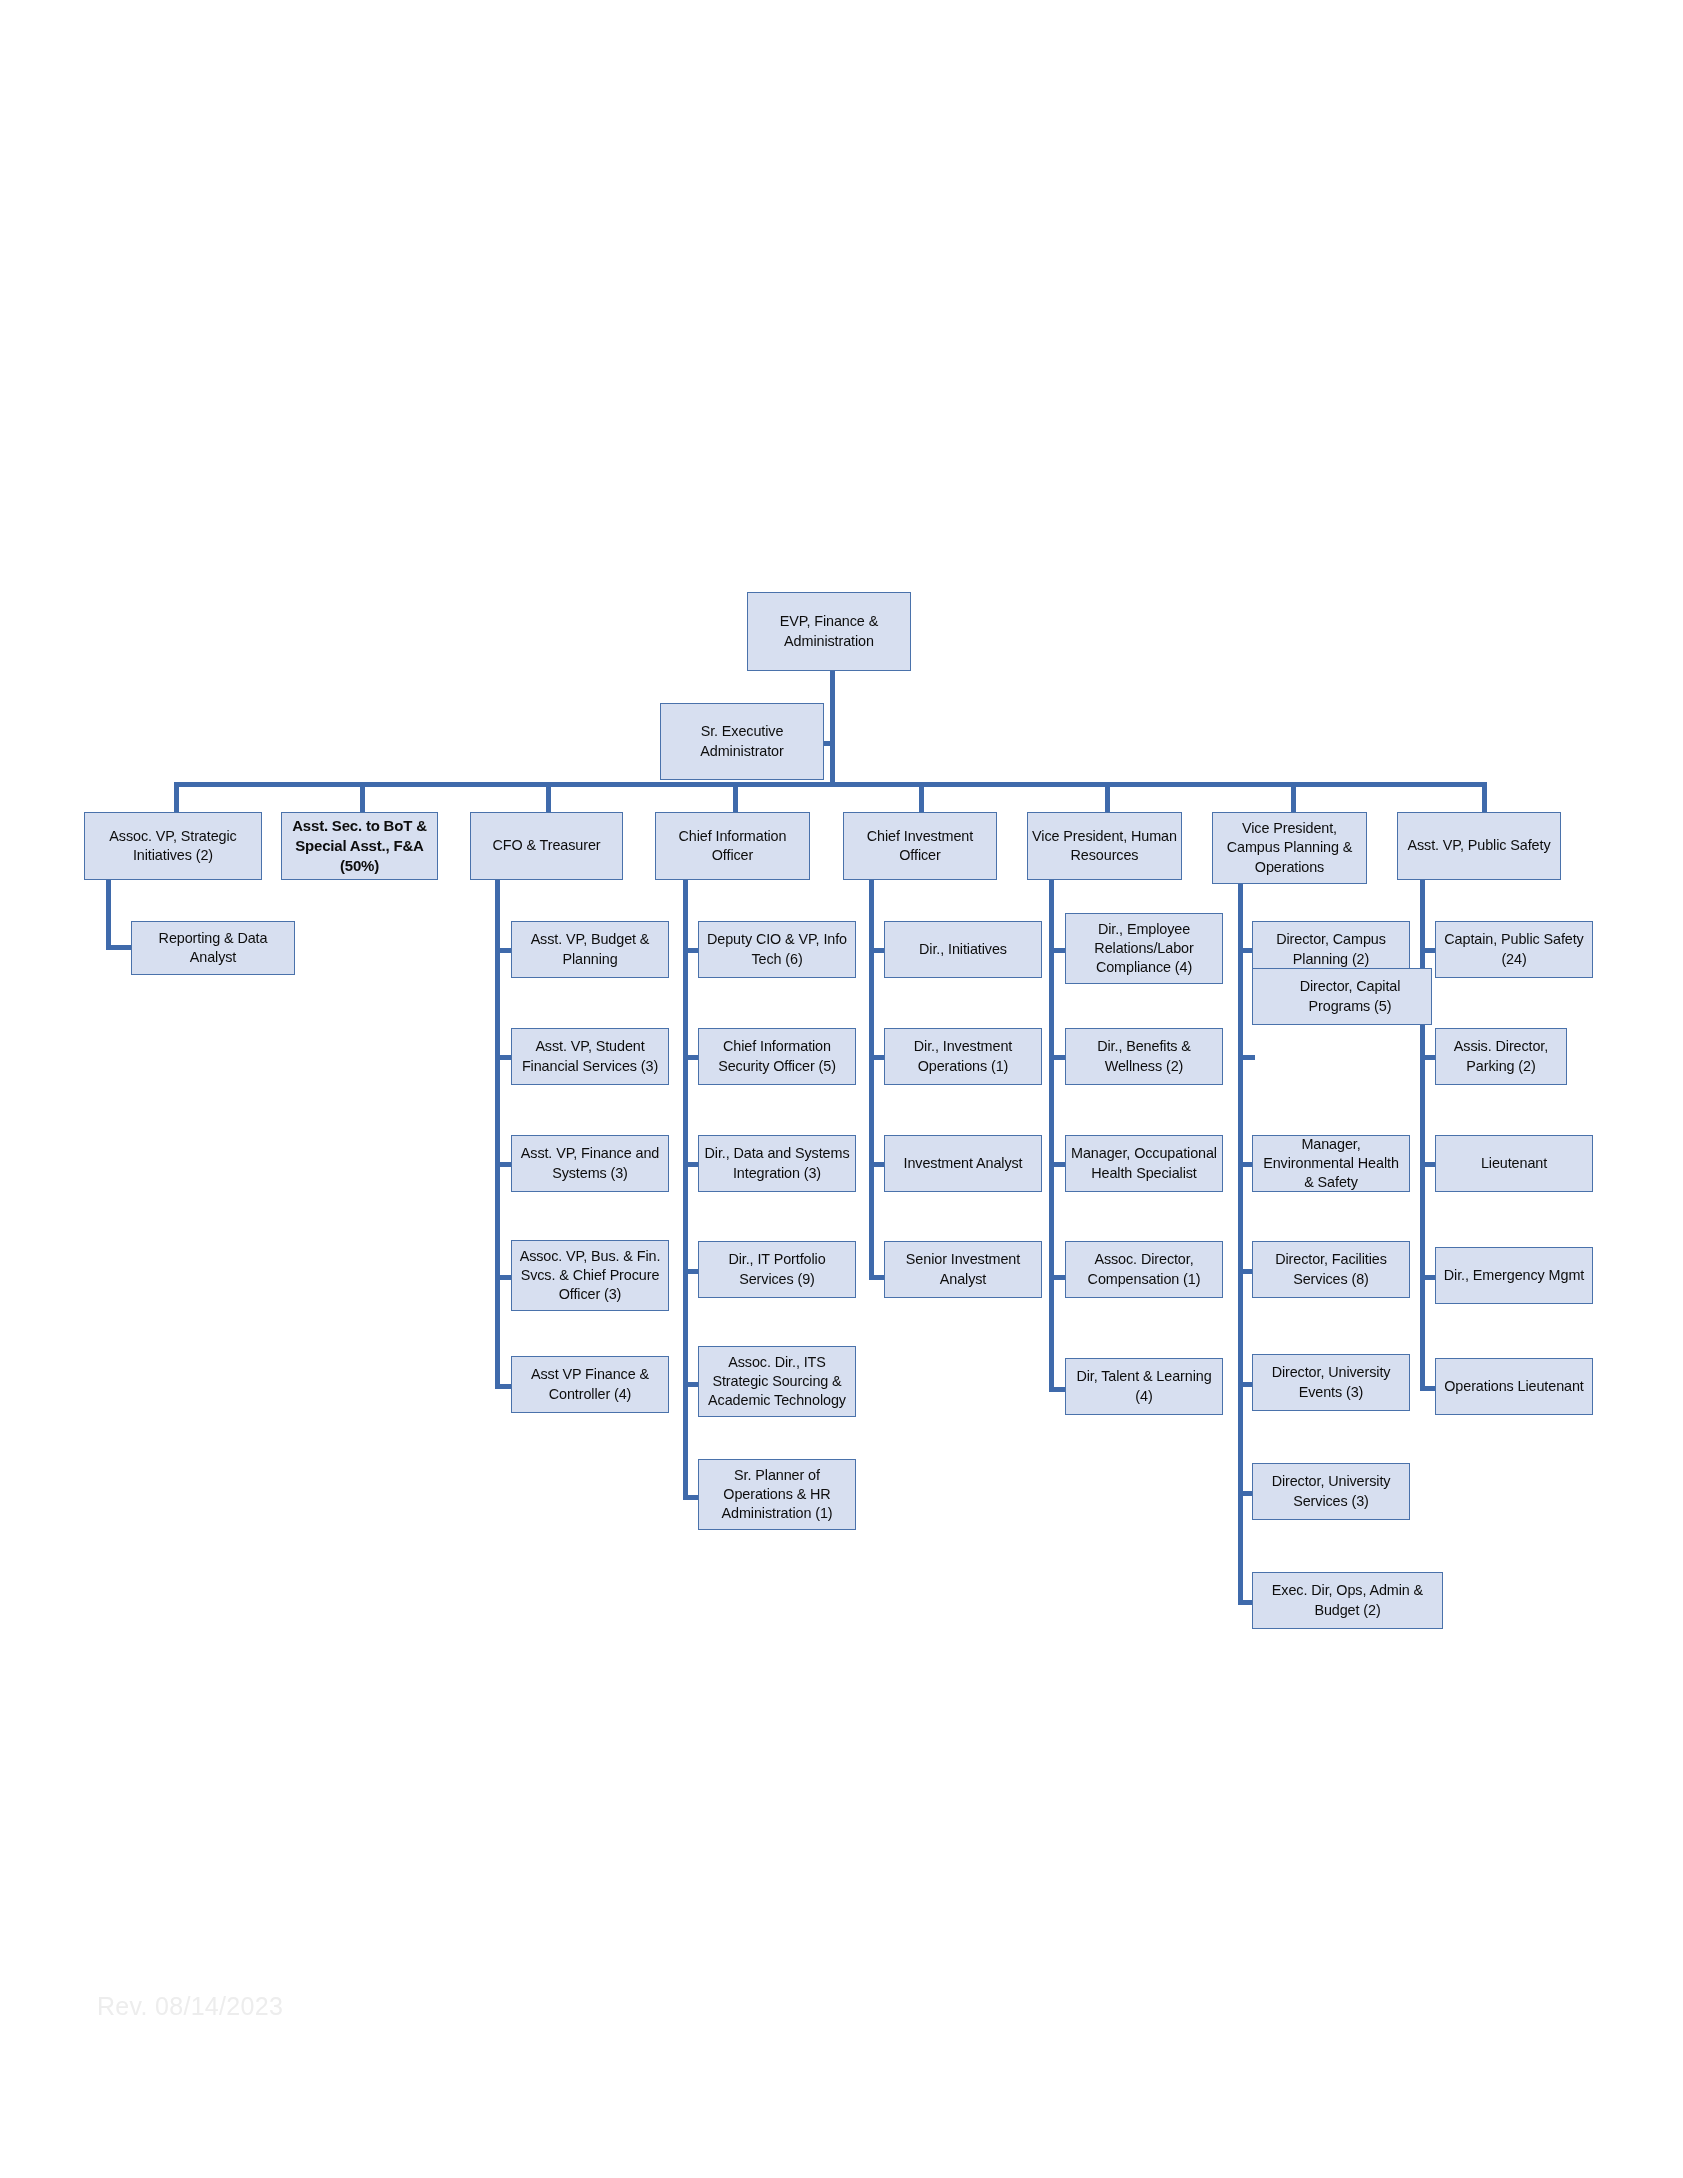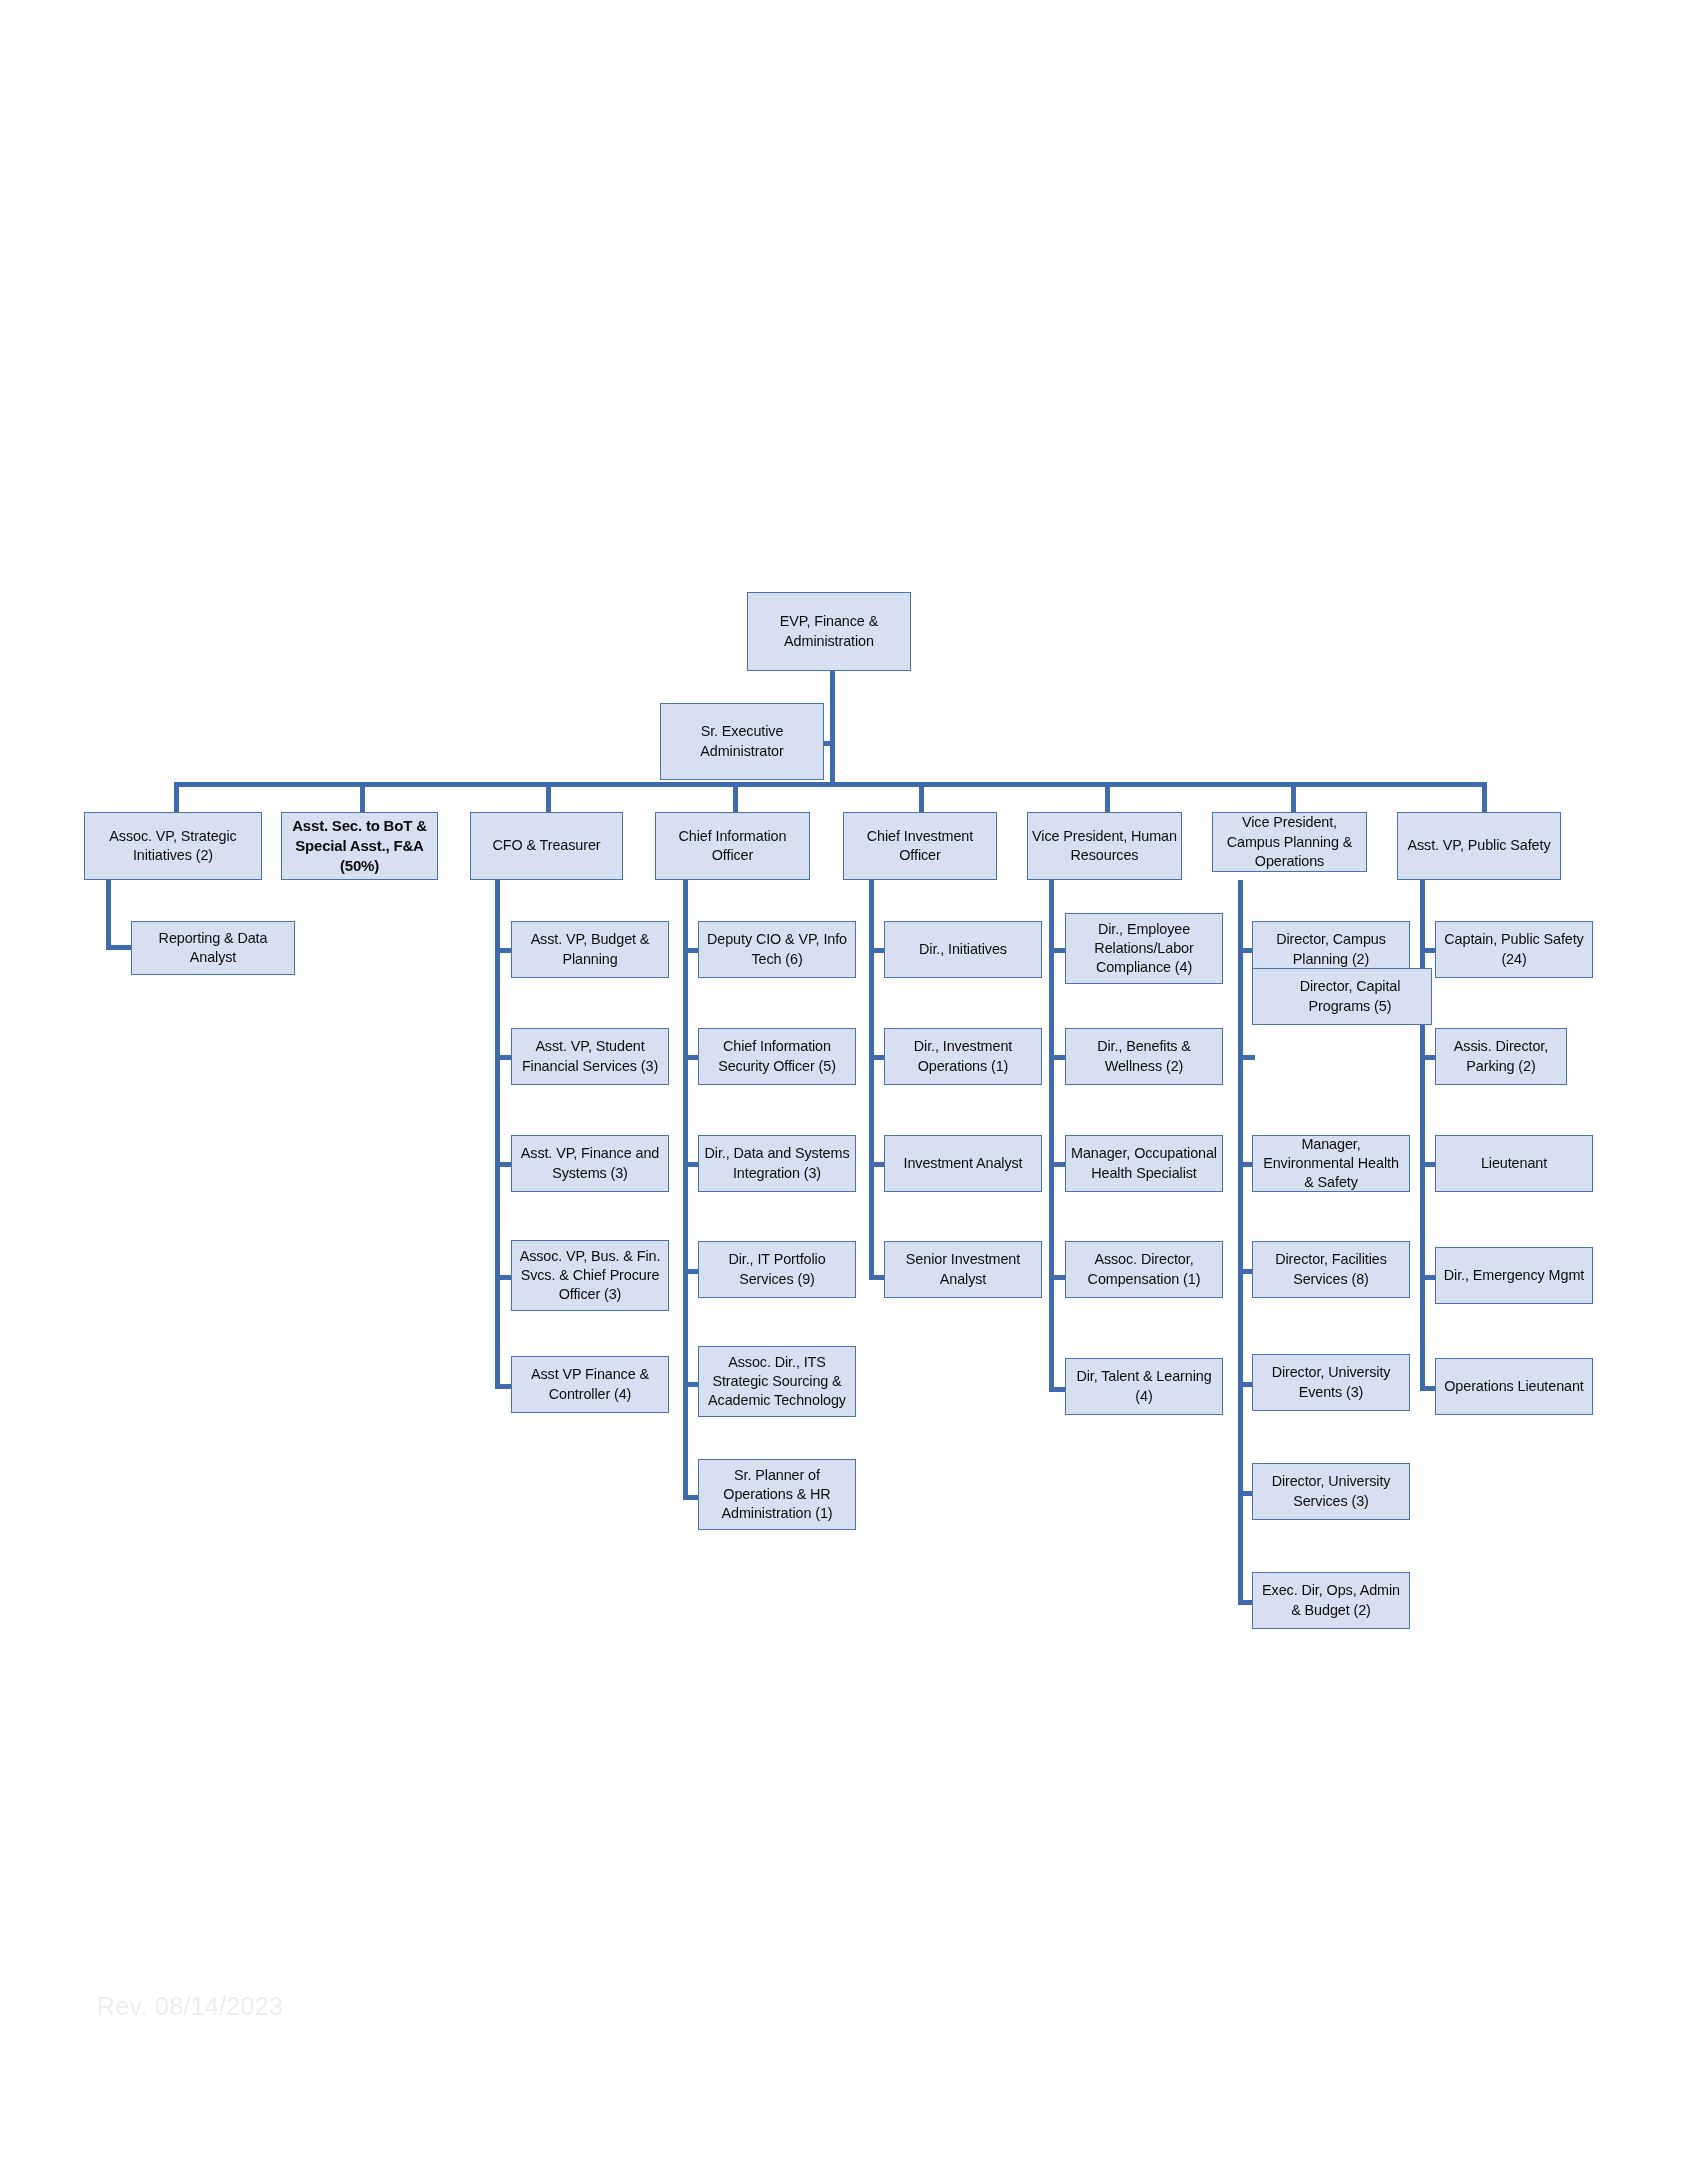--- a/index.html
+++ b/index.html
@@ -157,21 +157,21 @@
   </div>
 
   <div class="node" style="left:843px; top:812px; width:154px; height:68px;">
     <span>Chief Investment Officer</span>
   </div>
 
   <div class="node" style="left:1027px; top:812px; width:155px; height:68px;">
     <span>Vice President, Human Resources</span>
   </div>
 
-  <div class="node" style="left:1212px; top:812px; width:155px; height:60px;">
+  <div class="node" style="left:1212px; top:812px; width:155px; height:72px;">
     <span>Vice President, Campus Planning &amp; Operations</span>
   </div>
 
   <div class="node" style="left:1397px; top:812px; width:164px; height:68px;">
     <span>Asst. VP, Public Safety</span>
   </div>
 
   <div class="node" style="left:131px; top:921px; width:164px; height:54px;">
     <span>Reporting &amp; Data Analyst</span>
   </div>
@@ -251,21 +251,21 @@
   </div>
   <div class="node" style="left:1252px; top:1241px; width:158px; height:57px;">
     <span>Director, Facilities Services (8)</span>
   </div>
   <div class="node" style="left:1252px; top:1354px; width:158px; height:57px;">
     <span>Director, University Events (3)</span>
   </div>
   <div class="node" style="left:1252px; top:1463px; width:158px; height:57px;">
     <span>Director, University Services (3)</span>
   </div>
-  <div class="node" style="left:1252px; top:1572px; width:158px; height:57px;">
+  <div class="node" style="left:1252px; top:1572px; width:191px; height:57px;">
     <span>Exec. Dir, Ops, Admin &amp; Budget (2)</span>
   </div>
 
   <div class="node" style="left:1435px; top:921px; width:158px; height:57px;">
     <span>Captain, Public Safety (24)</span>
   </div>
   <div class="node" style="left:1435px; top:1028px; width:132px; height:57px;">
     <span>Assis. Director, Parking (2)</span>
   </div>
   <div class="node" style="left:1435px; top:1135px; width:158px; height:57px;">

